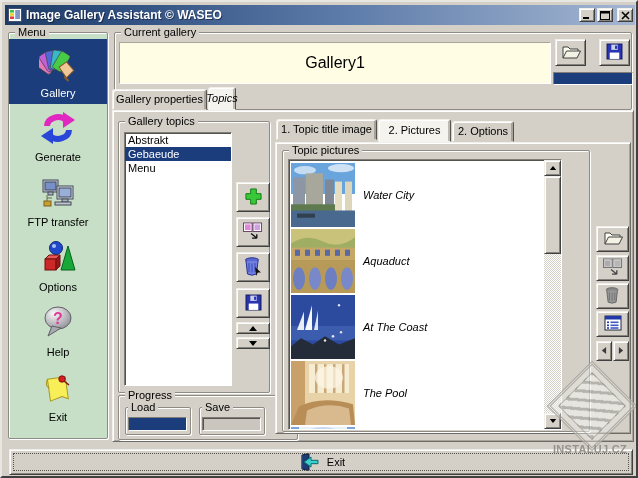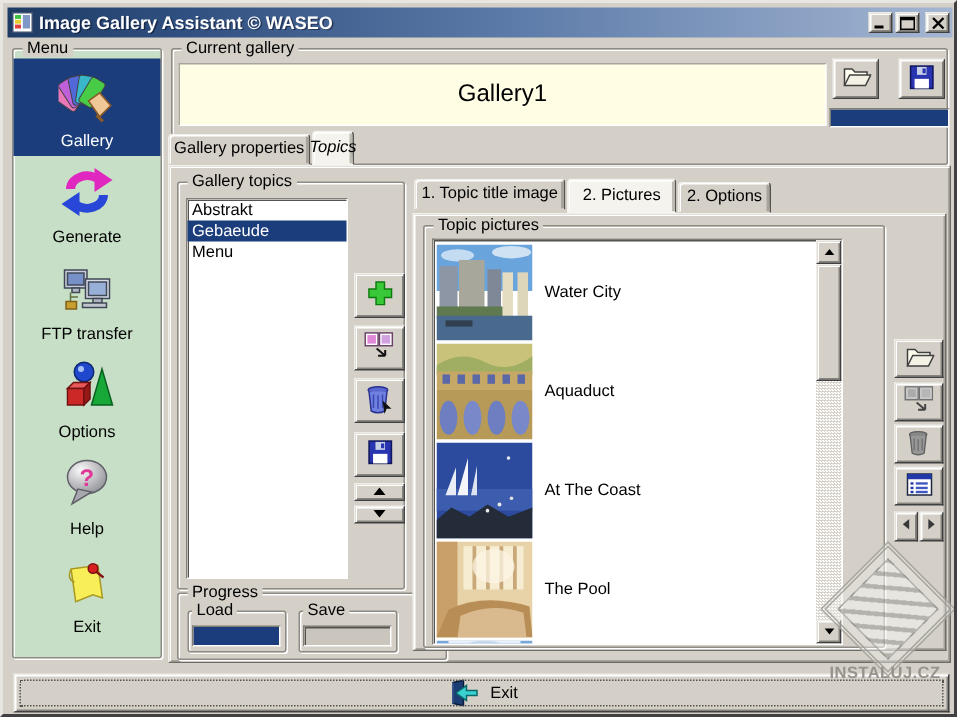--- a/index.html
+++ b/index.html
@@ -313,21 +313,21 @@
       <span>2. Pictures</span>
     </div>
     <div class="tab" style="left:339px;top:10px;width:62px;height:21px;">
       <span>2. Options</span>
     </div>
 
     <div class="abs raised" style="left:162px;top:31px;width:356px;height:292px;">
       <div class="abs groupbox" style="left:6px;top:7px;width:308px;height:282px;">
         <span class="grouplabel">Topic pictures</span>
 
-        <div class="abs listbox sunken" style="left:5px;top:8px;width:274px;height:271px;overflow:hidden;">
+        <div class="abs listbox sunken" style="left:5px;top:8px;width:274px;height:271px;overflow:hidden;font-style:italic;">
 
           <div class="pic-row" style="top:2px;">
             <span class="pic-thumb">
               <svg width="64" height="64" viewBox="0 0 64 62" preserveAspectRatio="none">
                 <rect width="64" height="30" fill="#6aa4dc"></rect>
                 <ellipse cx="14" cy="7" rx="11" ry="4" fill="#d4e6f6" opacity=".85"></ellipse>
                 <ellipse cx="50" cy="5" rx="13" ry="4" fill="#e0edf8" opacity=".85"></ellipse>
                 <rect x="2" y="14" width="12" height="30" fill="#8d96a4"></rect>
                 <rect x="15" y="10" width="17" height="34" fill="#a8a79b"></rect>
                 <rect x="34" y="16" width="9" height="28" fill="#7f8896"></rect>

